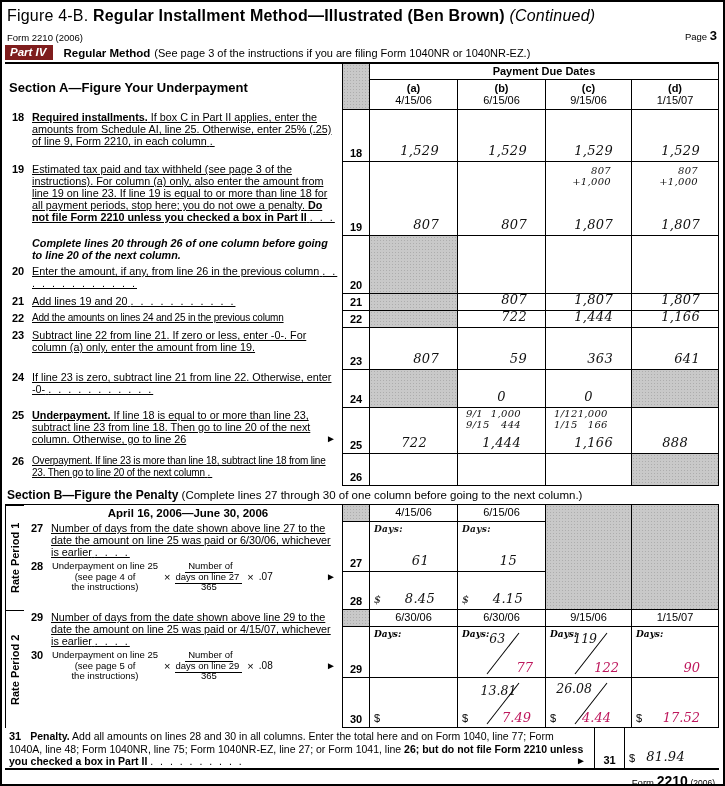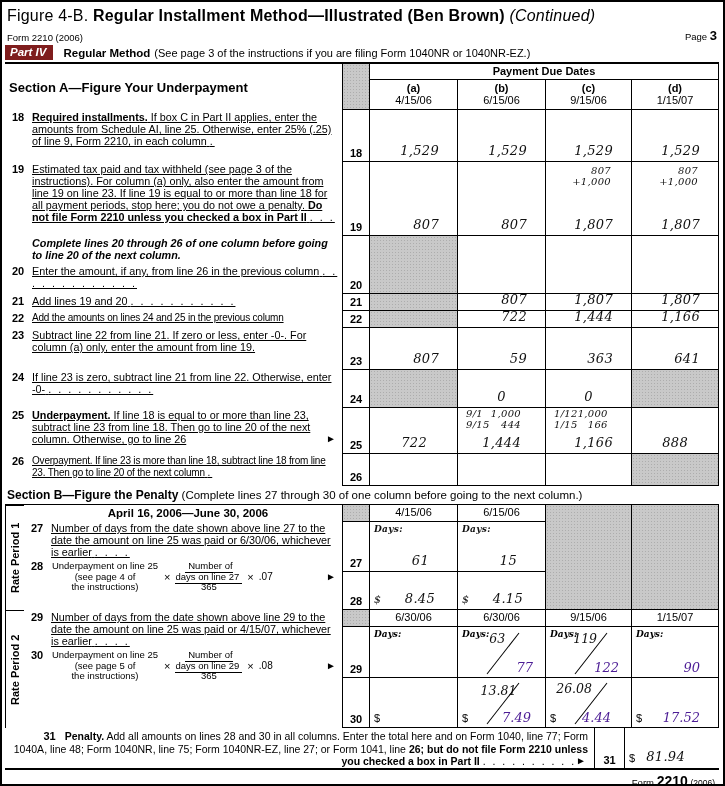--- a/index.html
+++ b/index.html
@@ -73,25 +73,25 @@
   .flabel { text-align:center; width:108px; }
   .fx { font-size:11px; padding:0 5px; }
   .frac { text-align:center; }
   .frac .top { border-bottom:1px solid #000; padding:0 3px 1px 3px; }
   .frac .bot { padding-top:1px; }
   .frate { font-size:10px; }
   .farrow { margin-left:auto; padding-right:6px; font-size:10px; }
   .dayslab { position:absolute; top:2px; left:4px; font-size:9px; font-style:italic; font-weight:bold; font-family:"DejaVu Serif", serif; }
   .dollar { position:absolute; bottom:3px; left:4px; font-size:11px; }
   .old { position:absolute; font-family:"DejaVu Serif", serif; font-style:italic; font-size:12.5px; color:#111; }
-  .new { position:absolute; bottom:2px; font-family:"DejaVu Serif", serif; font-style:italic; font-size:13px; color:#4c1d95; }
+  .new { position:absolute; bottom:2px; font-family:"DejaVu Serif", serif; font-style:italic; font-size:13px; color:#be185d; }
   .slash { position:absolute; width:52px; border-top:1.2px solid #000; top:52%; left:22%; transform:rotate(-52deg); }
 
   
-  .l31 { display:grid; grid-template-columns:1fr 30px 94px; height:42px; border-bottom:2.5px solid #000;text-align:right; }
+  .l31 { display:grid; grid-template-columns:1fr 30px 94px; height:42px; border-bottom:2.5px solid #000; }
   .l31-desc { font-size:10.5px; line-height:12.5px; padding:2px 6px 0 4px; border-right:1px solid #000; }
   .l31-desc .n { font-weight:bold; font-size:11px; padding-right:9px; }
   .l31-num { border-right:1px solid #000; }
   .l31-val { display:flex; align-items:flex-end; justify-content:space-between; padding:0 16px 4px 4px; }
   .footer { text-align:right; padding:3px 4px 0 0; font-size:9.5px; }
   .footer b { font-size:14px; }
   .footer .yr { font-size:8.5px; }
 </style>
 </head>
 <body>

